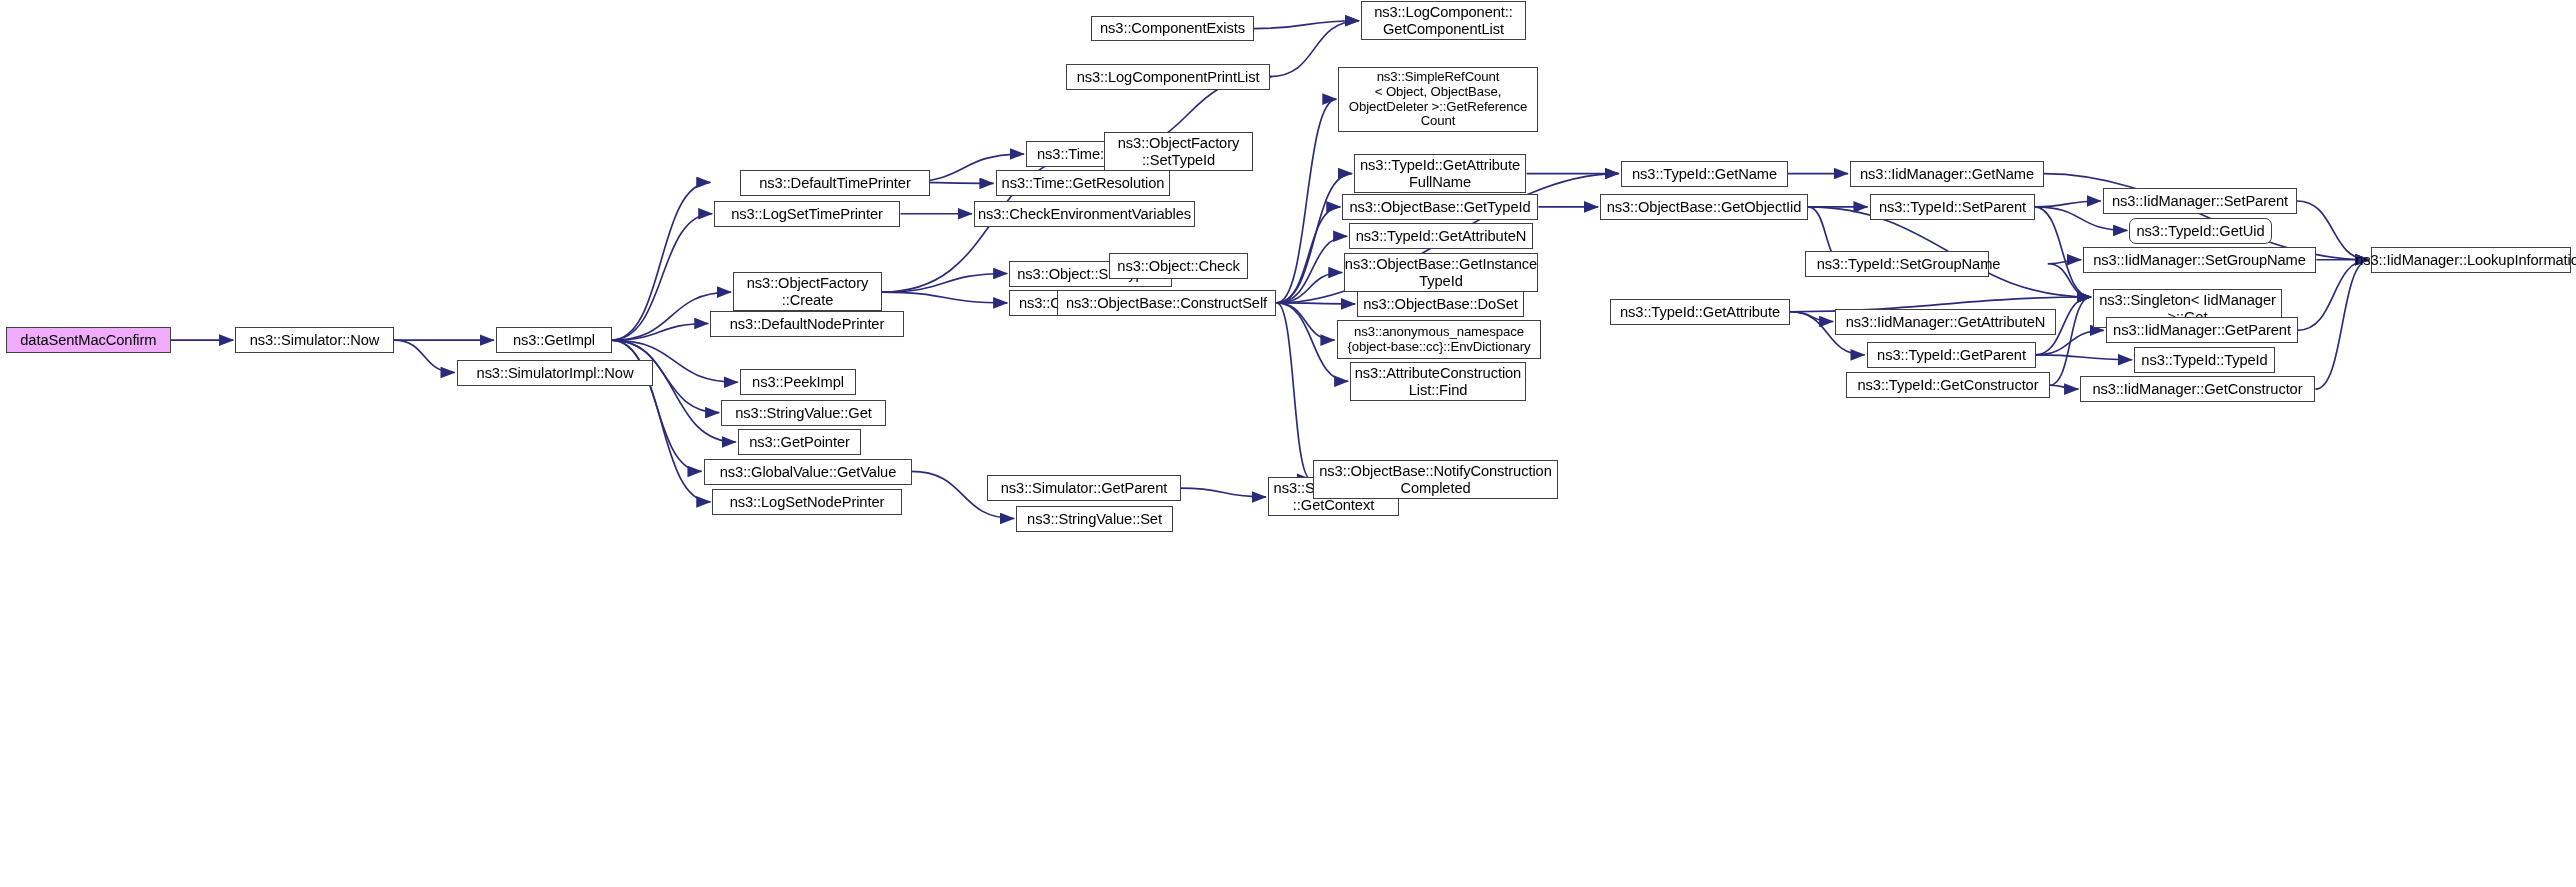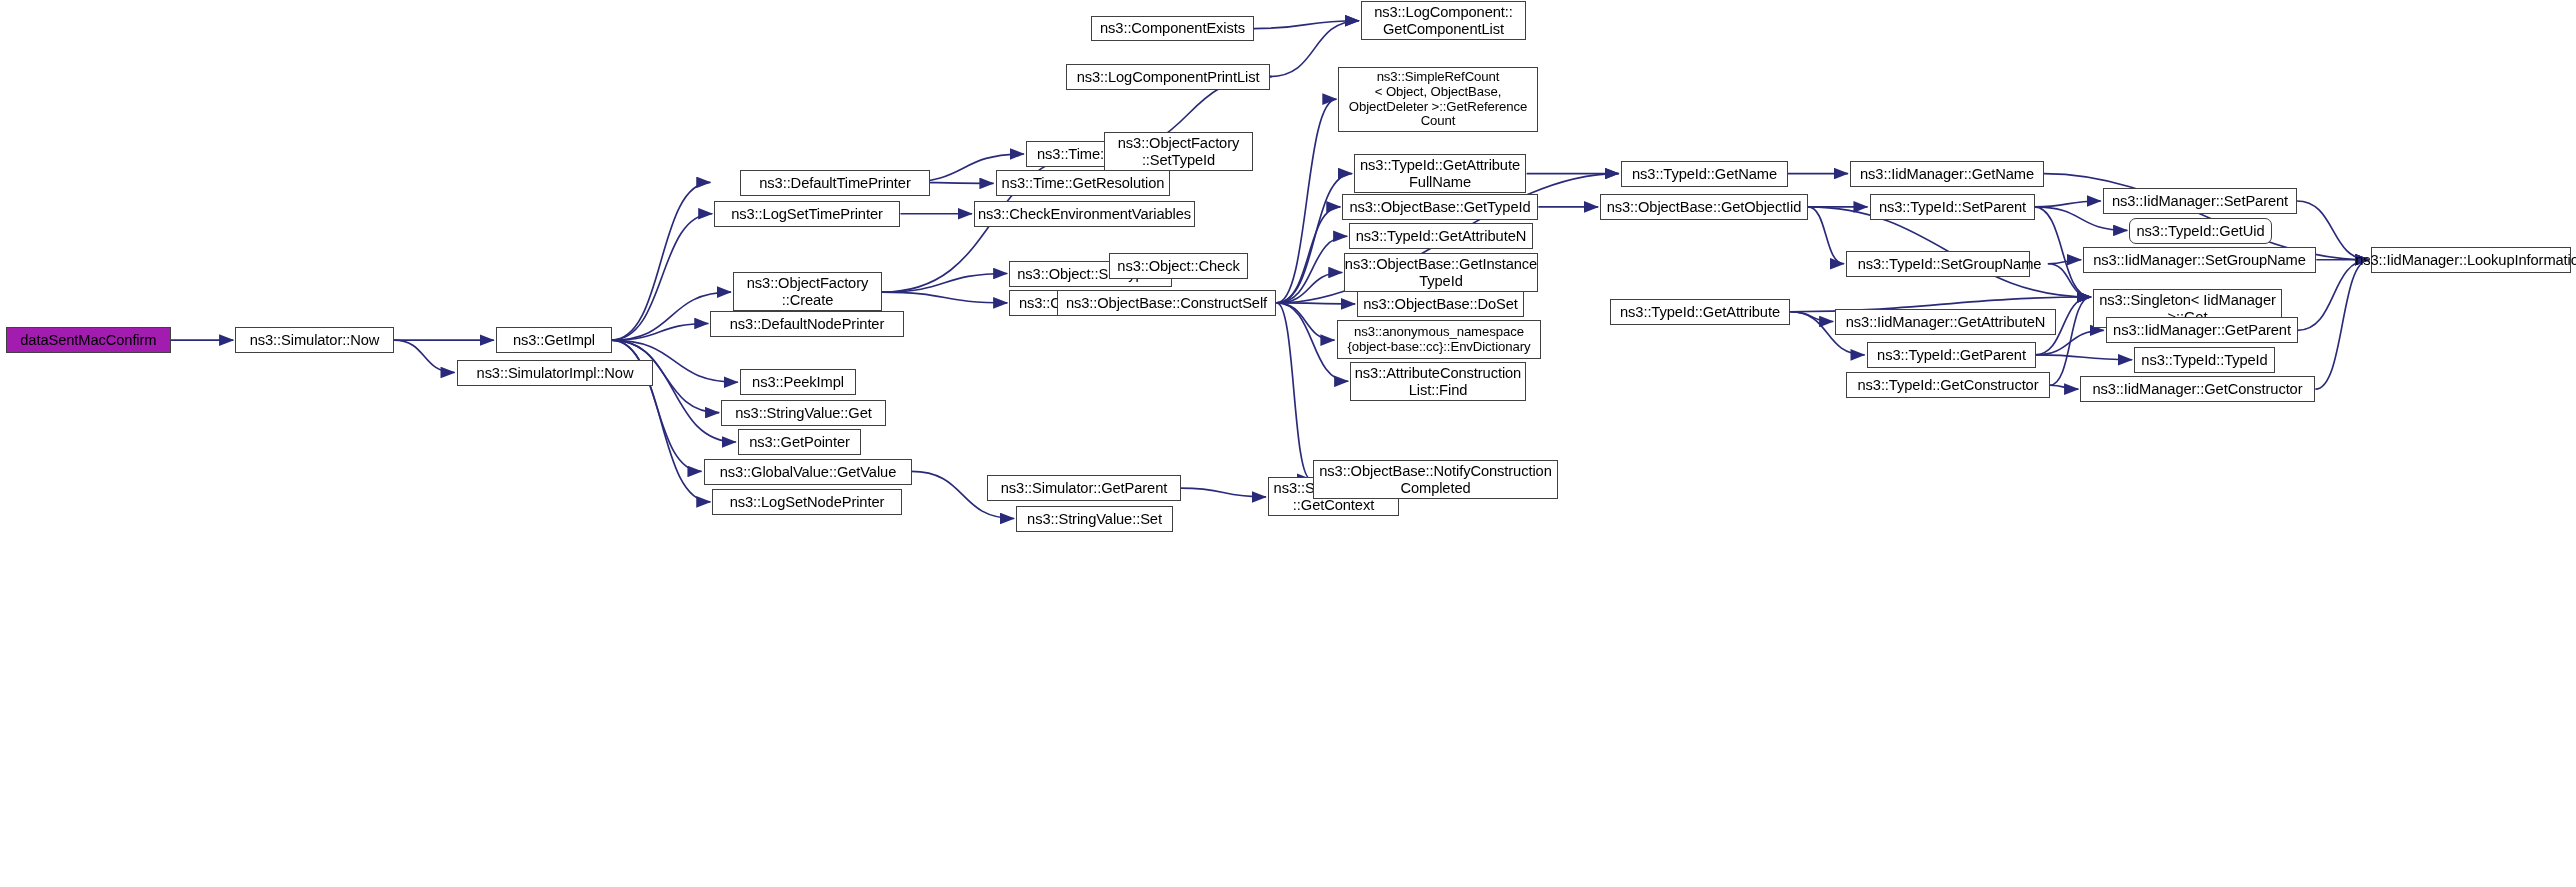--- a/index.html
+++ b/index.html
@@ -33,21 +33,21 @@
     line-height: 1.12;
     display: flex;
     align-items: center;
     justify-content: center;
     text-align: center;
     padding: 1px 3.9px;
     white-space: pre-line;
     letter-spacing: -0.1px;
   }
   .node.root {
-    background: #a21caf;
+    background: #f0abfc;
     border-color: #404040;
   }
   .node.small { font-size: 13.2px; }
 </style>
 </head>
 <body>
 
 <div id="graph">
   <svg id="edges" viewBox="0 0 2629 906">
     <defs>
@@ -163,21 +163,21 @@
 {object-base::cc}::EnvDictionary</div>
     <div class="node" style="left: 1350px; top: 362px; width: 176px; height: 39px;">ns3::AttributeConstruction
 List::Find</div>
     <div class="node" style="left: 1313px; top: 460px; width: 245px; height: 39px;">ns3::ObjectBase::NotifyConstruction
 Completed</div>
     <div class="node" style="left: 1621px; top: 161px; width: 167px; height: 25.5px;">ns3::TypeId::GetName</div>
     <div class="node" style="left: 1600px; top: 194px; width: 208px; height: 25.5px;">ns3::ObjectBase::GetObjectIid</div>
     <div class="node" style="left: 1610px; top: 299px; width: 180px; height: 25.5px;">ns3::TypeId::GetAttribute</div>
     <div class="node" style="left: 1850px; top: 161px; width: 194px; height: 25.5px;">ns3::IidManager::GetName</div>
     <div class="node" style="left: 1870px; top: 194px; width: 165px; height: 25.5px;">ns3::TypeId::SetParent</div>
-    <div class="node" style="left: 1846px; top: 251px; width: 184px; height: 25.5px; padding-left: 27px;">ns3::TypeId::SetGroupName</div>
+    <div class="node" style="left: 1805px; top: 251px; width: 184px; height: 25.5px; padding-left: 27px;">ns3::TypeId::SetGroupName</div>
     <div class="node" style="left: 1835px; top: 309px; width: 221px; height: 25.5px;">ns3::IidManager::GetAttributeN</div>
     <div class="node" style="left: 1867px; top: 342px; width: 169px; height: 25.5px;">ns3::TypeId::GetParent</div>
     <div class="node" style="left: 1846px; top: 372px; width: 204px; height: 25.5px;">ns3::TypeId::GetConstructor</div>
     <div class="node" style="left: 2103px; top: 188px; width: 194px; height: 25.5px;">ns3::IidManager::SetParent</div>
     <div class="node" style="left: 2129px; top: 218px; width: 143px; height: 25.5px; border-radius: 7px;">ns3::TypeId::GetUid</div>
     <div class="node" style="left: 2083px; top: 247px; width: 233px; height: 25.5px;">ns3::IidManager::SetGroupName</div>
     <div class="node" style="left: 2093px; top: 289px; width: 189px; height: 39px;">ns3::Singleton&lt; IidManager
 &gt;::Get</div>
     <div class="node" style="left: 2106px; top: 317px; width: 192px; height: 25.5px;">ns3::IidManager::GetParent</div>
     <div class="node" style="left: 2134px; top: 347px; width: 141px; height: 25.5px;">ns3::TypeId::TypeId</div>

